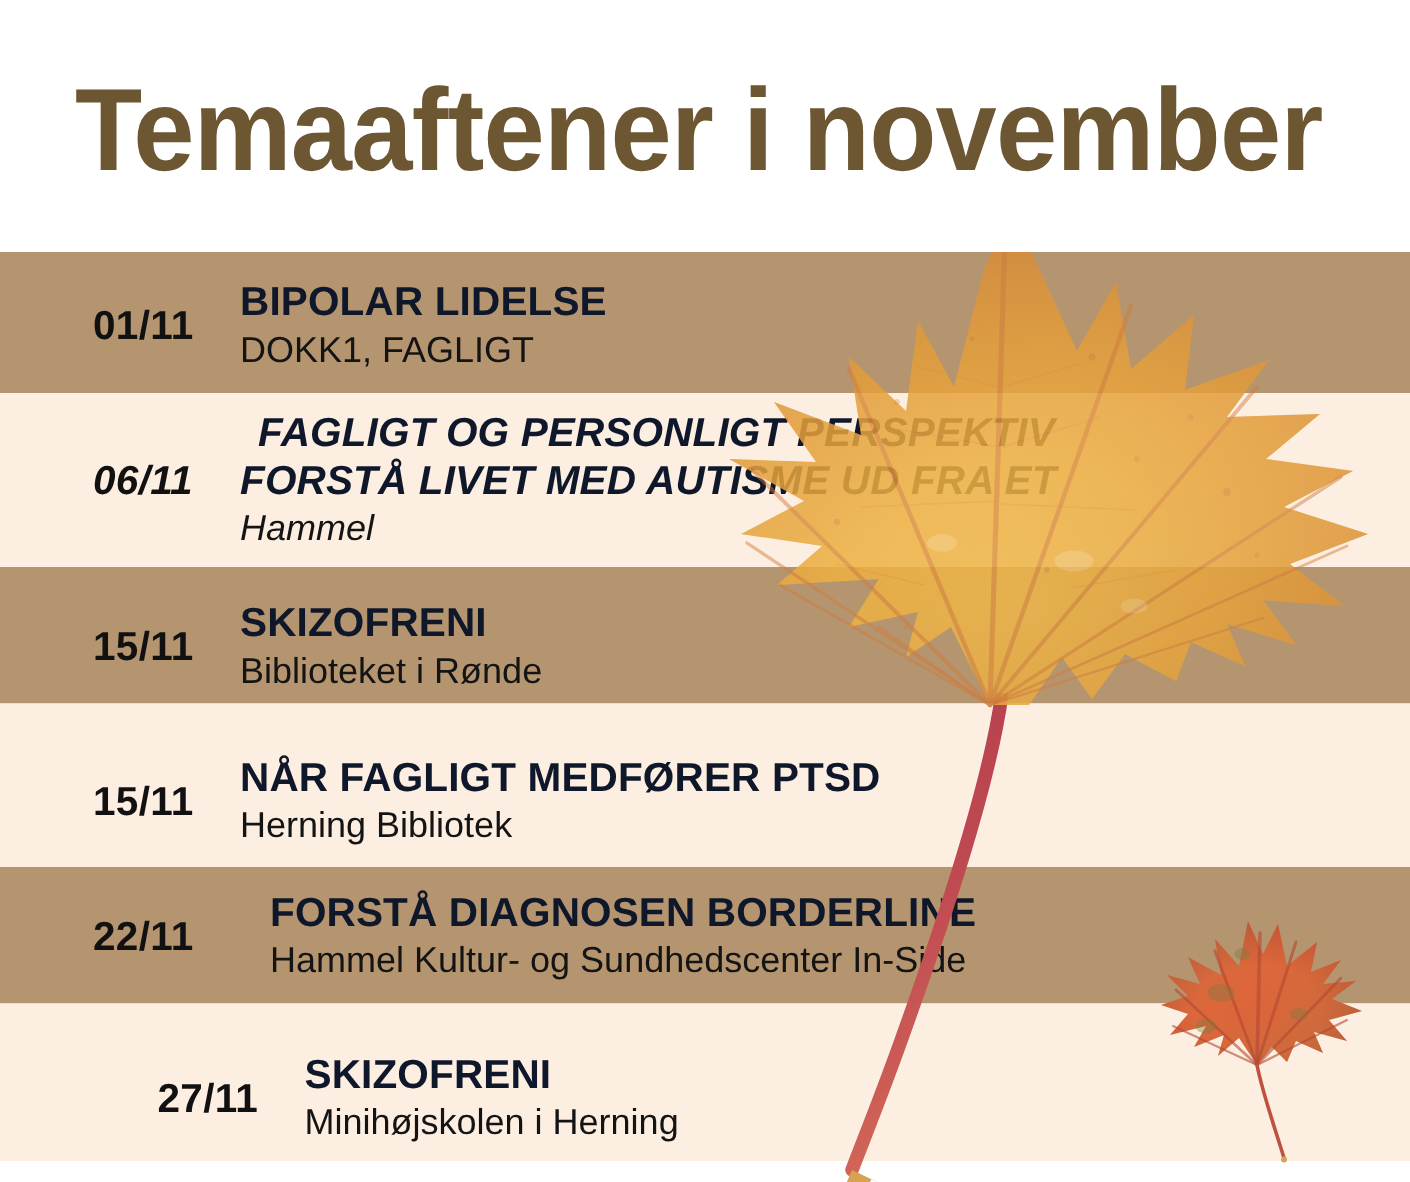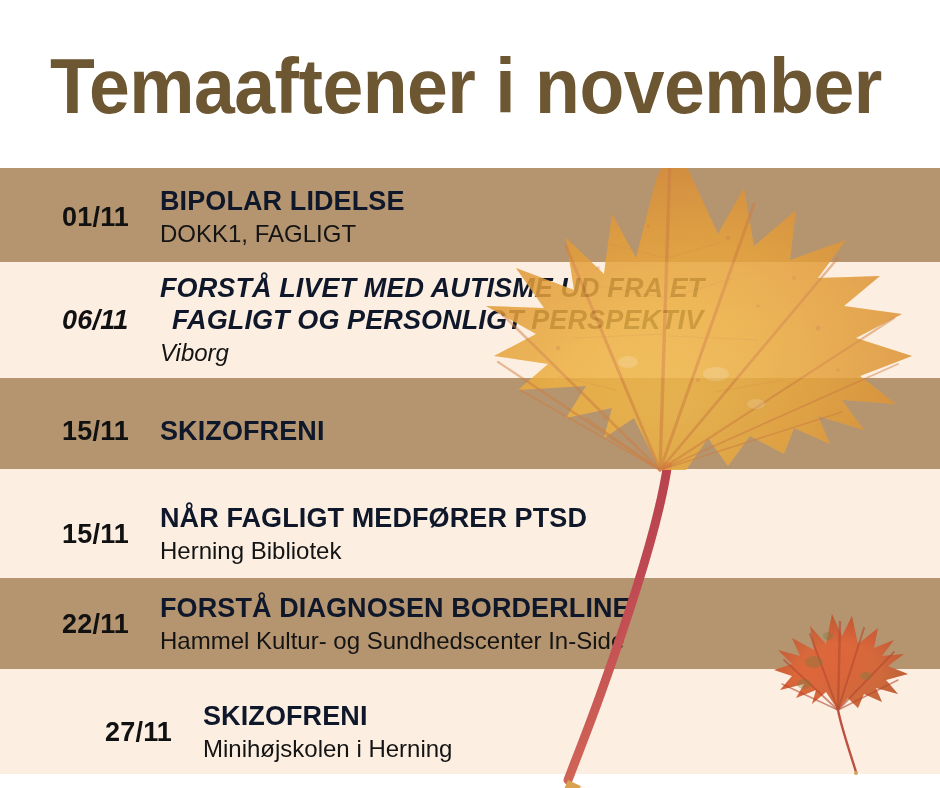--- a/index.html
+++ b/index.html
@@ -86,21 +86,21 @@
     color:#141414;
     margin-top:2px;
     white-space:nowrap;
   }
 
   
   .row.r1{height:110px;padding-top:20px;}
   .row.r2{height:116px;font-style:italic;}
   .row.r3{height:91px;padding-top:15px;}
   .row.r4{height:109px;padding-top:21px;}
-  .row.r5{height:91px;padding-top:0;}
+  .row.r5{height:91px;padding-top:0;gap:20px;}
   .row.r6{height:105px;padding-top:21px;padding-left:43px;}
 
   .row.r1 .row-date,.row.r3 .row-date,.row.r5 .row-date{margin-top:0px;}
 
   
   .leaf-big{
     position:absolute;
     left:398px;top:118px;
     width:556px;height:430px;
     z-index:3;
@@ -237,33 +237,34 @@
           <span class="tline">BIPOLAR LIDELSE</span>
         </div>
         <div class="row-venue">DOKK1, FAGLIGT</div>
       </div>
     </div>
 
     <div class="row cream r2">
       <div class="row-date">06/11</div>
       <div class="row-body">
         <div class="row-title">
+          <span class="tline indent">FAGLIGT OG PERSONLIGT PERSPEKTIV</span>
           <span class="tline">FORSTÅ LIVET MED AUTISME UD FRA ET</span>
-          <span class="tline indent">FAGLIGT OG PERSONLIGT PERSPEKTIV</span>
-        </div>
-        <div class="row-venue">Viborg</div>
+        </div>
+        <div class="row-venue">Hammel</div>
       </div>
     </div>
 
     <div class="row tan r3">
       <div class="row-date">15/11</div>
       <div class="row-body">
         <div class="row-title">
           <span class="tline">SKIZOFRENI</span>
         </div>
+        <div class="row-venue">Biblioteket i Rønde</div>
       </div>
     </div>
 
     <div class="row cream r4">
       <div class="row-date">15/11</div>
       <div class="row-body">
         <div class="row-title">
           <span class="tline">NÅR FAGLIGT MEDFØRER PTSD</span>
         </div>
         <div class="row-venue">Herning Bibliotek</div>

